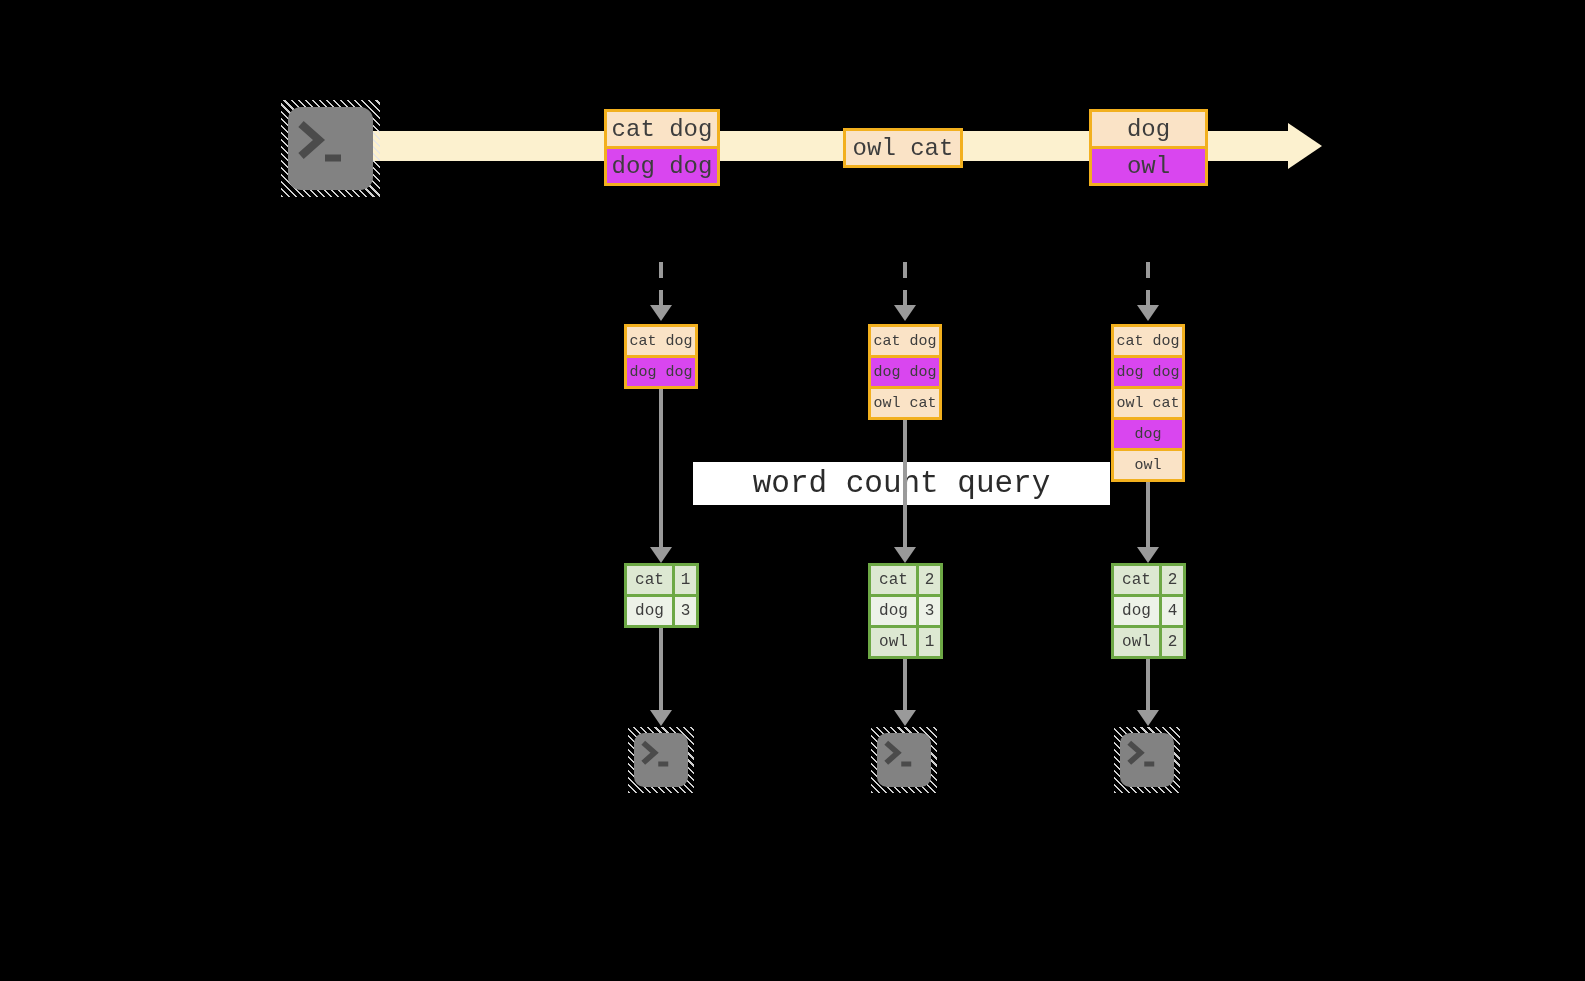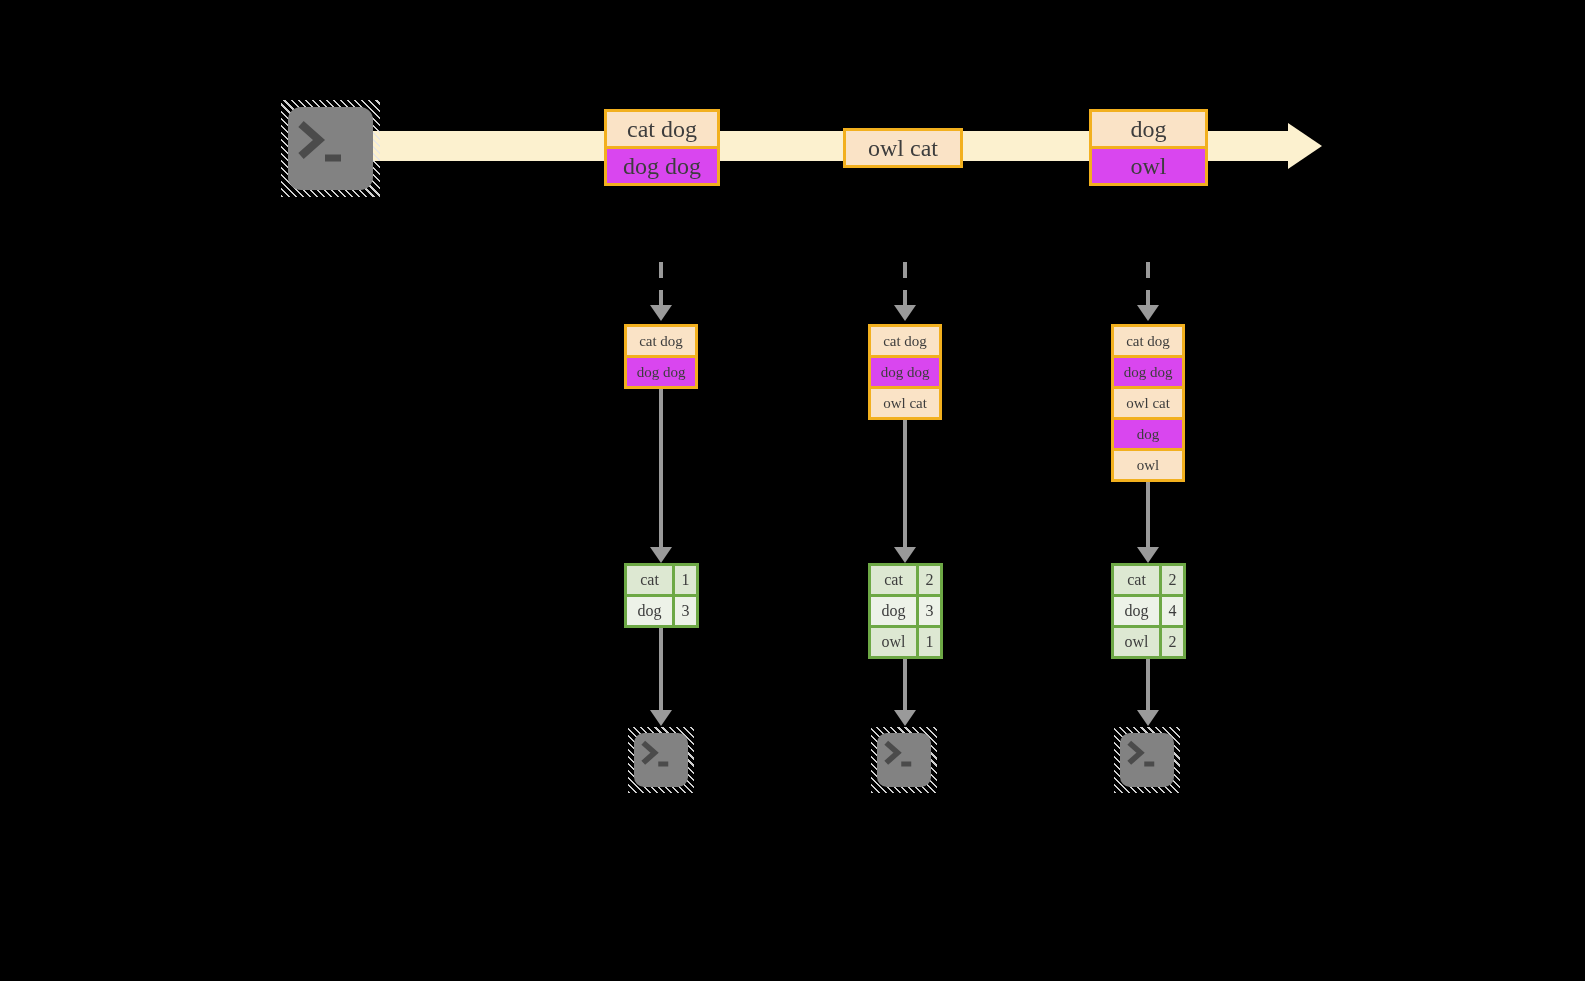--- a/index.html
+++ b/index.html
@@ -1,17 +1,17 @@
 <!DOCTYPE html>
 <html><head>
 <meta charset="utf-8">
 <style>
   html,body{margin:0;padding:0;background:#000;}
   .canvas{position:relative;width:1585px;height:981px;background:#000;overflow:hidden;
-          font-family:Liberation Serif, serif;color:#3d3d3d;}
+          font-family:Liberation Mono, monospace;color:#3d3d3d;}
 
   
   .band{position:absolute;left:370px;top:131px;width:918px;height:30px;background:#fcf1cf;}
   .band-head{position:absolute;left:1288px;top:123px;width:0;height:0;
              border-top:23px solid transparent;border-bottom:23px solid transparent;
              border-left:34px solid #fcf1cf;}
 
   
   .hatch{background:repeating-linear-gradient(45deg,rgba(230,230,230,.9) 0 1.5px,rgba(0,0,0,0) 1.5px 5px);}
   .term{position:absolute;}
@@ -76,20 +76,23 @@
     <div class="row fill-b">owl</div>
   </div>
 
   <div class="vdash" style="left:659px;top:262px;height:44px;"></div>
   <div class="ahead" style="left:650px;top:305px;"></div>
   <div class="vdash" style="left:903px;top:262px;height:44px;"></div>
   <div class="ahead" style="left:894px;top:305px;"></div>
   <div class="vdash" style="left:1146px;top:262px;height:44px;"></div>
   <div class="ahead" style="left:1137px;top:305px;"></div>
 
+  <div class="banner">
+    <span>word count query</span>
+  </div>
 
   <div class="vline" style="left:659px;top:389px;height:159px;"></div>
   <div class="ahead" style="left:650px;top:547px;"></div>
   <div class="vline" style="left:903px;top:420px;height:127px;"></div>
   <div class="ahead" style="left:894px;top:547px;"></div>
   <div class="vline" style="left:1146px;top:482px;height:65px;"></div>
   <div class="ahead" style="left:1137px;top:547px;"></div>
 
   <div class="obox state" style="left:624px;top:324px;width:68px;">
     <div class="row fill-a">cat dog</div>

